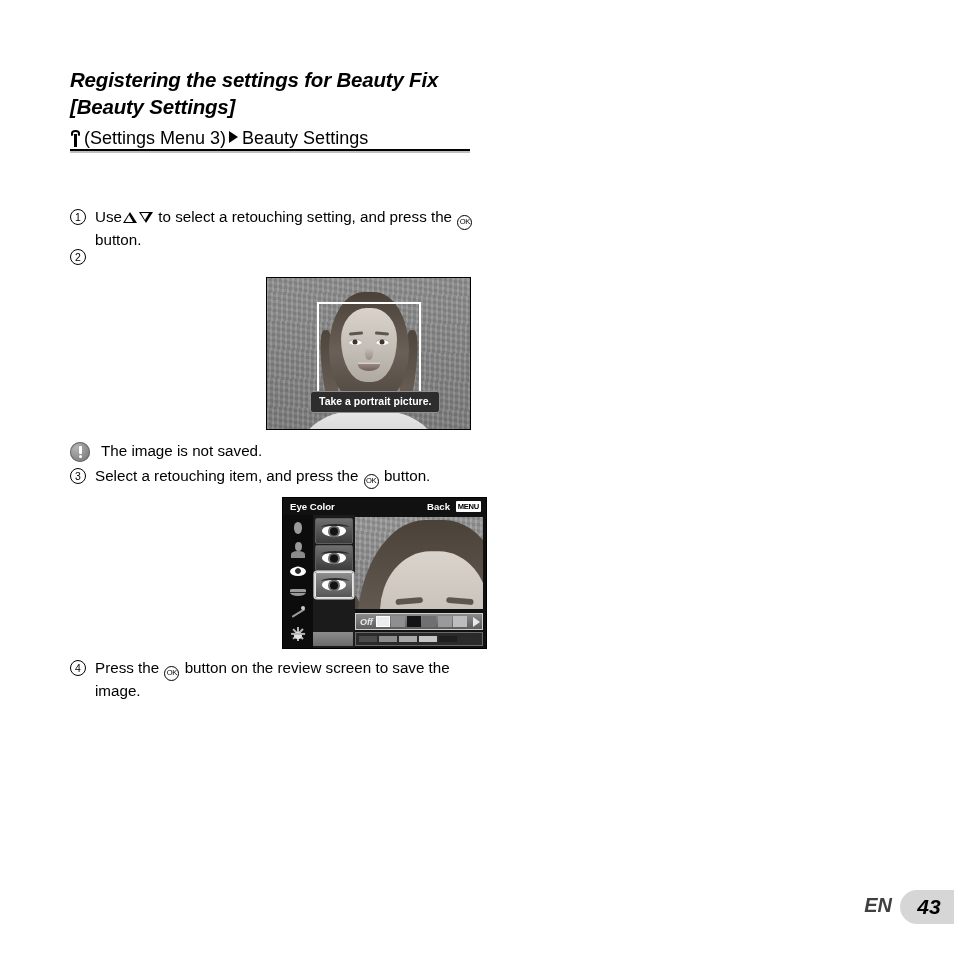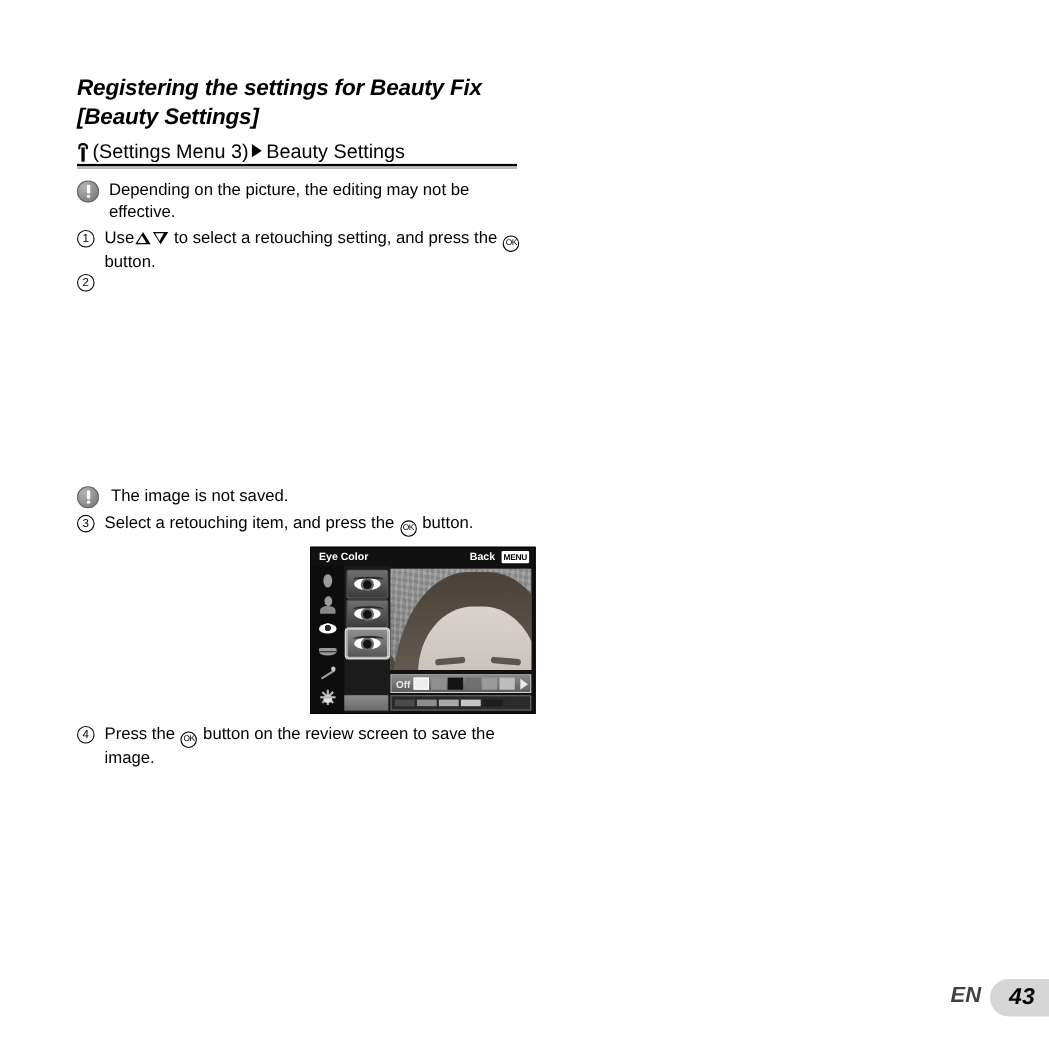--- a/index.html
+++ b/index.html
@@ -568,20 +568,21 @@
     left: 72px;
     top: 115px;
     right: 3px;
     height: 17px;
     background: linear-gradient(#8a8a8a, #5e5e5e);
     border: 1px solid #cfcfcf;
     box-sizing: border-box;
     display: flex;
     align-items: center;
     padding: 0 2px;
+    font-style: italic;
   }
   .ec-slider .off-label {
     color: #e9e9e9;
     font-size: 9px;
     font-weight: bold;
     margin: 0 3px 0 2px;
   }
   .sw {
     width: 14px;
     height: 11px;
@@ -656,35 +657,48 @@
 
 <div class="page">
 
   <div class="section-title">Registering the settings for Beauty Fix [Beauty Settings]</div>
 
   <div class="breadcrumb">
     <span class="wrench-icon"></span><span>(Settings Menu 3)</span><span class="tri-right"></span><span>Beauty Settings</span>
   </div>
   <div class="breadcrumb-rule"></div>
 
-  <div class="row" style="left:70px; top:163px; width:400px;">
-    <span class="marker bang-icon" style="margin:1px 9px 0 0;"></span>
-    <span class="row-text">Depending on the picture, the editing may not be effective.</span>
-  </div>
 
   <div class="row" style="left:70px; top:207px; width:405px;">
     <span class="marker num-icon" style="margin:2px 9px 0 0;">1</span>
     <span class="row-text"><span>Use</span><span class="tri-up"></span><span class="tri-dn"></span> <span>to select a retouching setting, and press the</span>
       <span class="ok-glyph">OK</span><span>button.</span></span>
   </div>
 
   <div class="row" style="left:70px; top:247px; width:405px;">
     <span class="marker num-icon" style="margin:2px 9px 0 0;">2</span>
   </div>
 
+  <div class="shot" id="shot-portrait">
+    <div class="bg-grass"></div>
+    <div class="hair-strandL"></div>
+    <div class="hair-strandR"></div>
+    <div class="hair"></div>
+    <div class="shoulders"></div>
+    <div class="face">
+      <span class="brow l"></span>
+      <span class="brow r"></span>
+      <span class="eye l"></span>
+      <span class="eye r"></span>
+      <span class="nose"></span>
+      <span class="mouth"></span>
+    </div>
+    <div class="af-frame"></div>
+    <div class="caption-bar">Take a portrait picture.</div>
+  </div>
 
   <div class="row" style="left:70px; top:441px; width:400px;">
     <span class="marker bang-icon" style="margin:1px 11px 0 0;"></span>
     <span class="row-text">The image is not saved.</span>
   </div>
 
   <div class="row" style="left:70px; top:466px; width:405px;">
     <span class="marker num-icon" style="margin:2px 9px 0 0;">3</span>
     <span class="row-text"><span>Select a retouching item, and press the</span>
       <span class="ok-glyph">OK</span>

